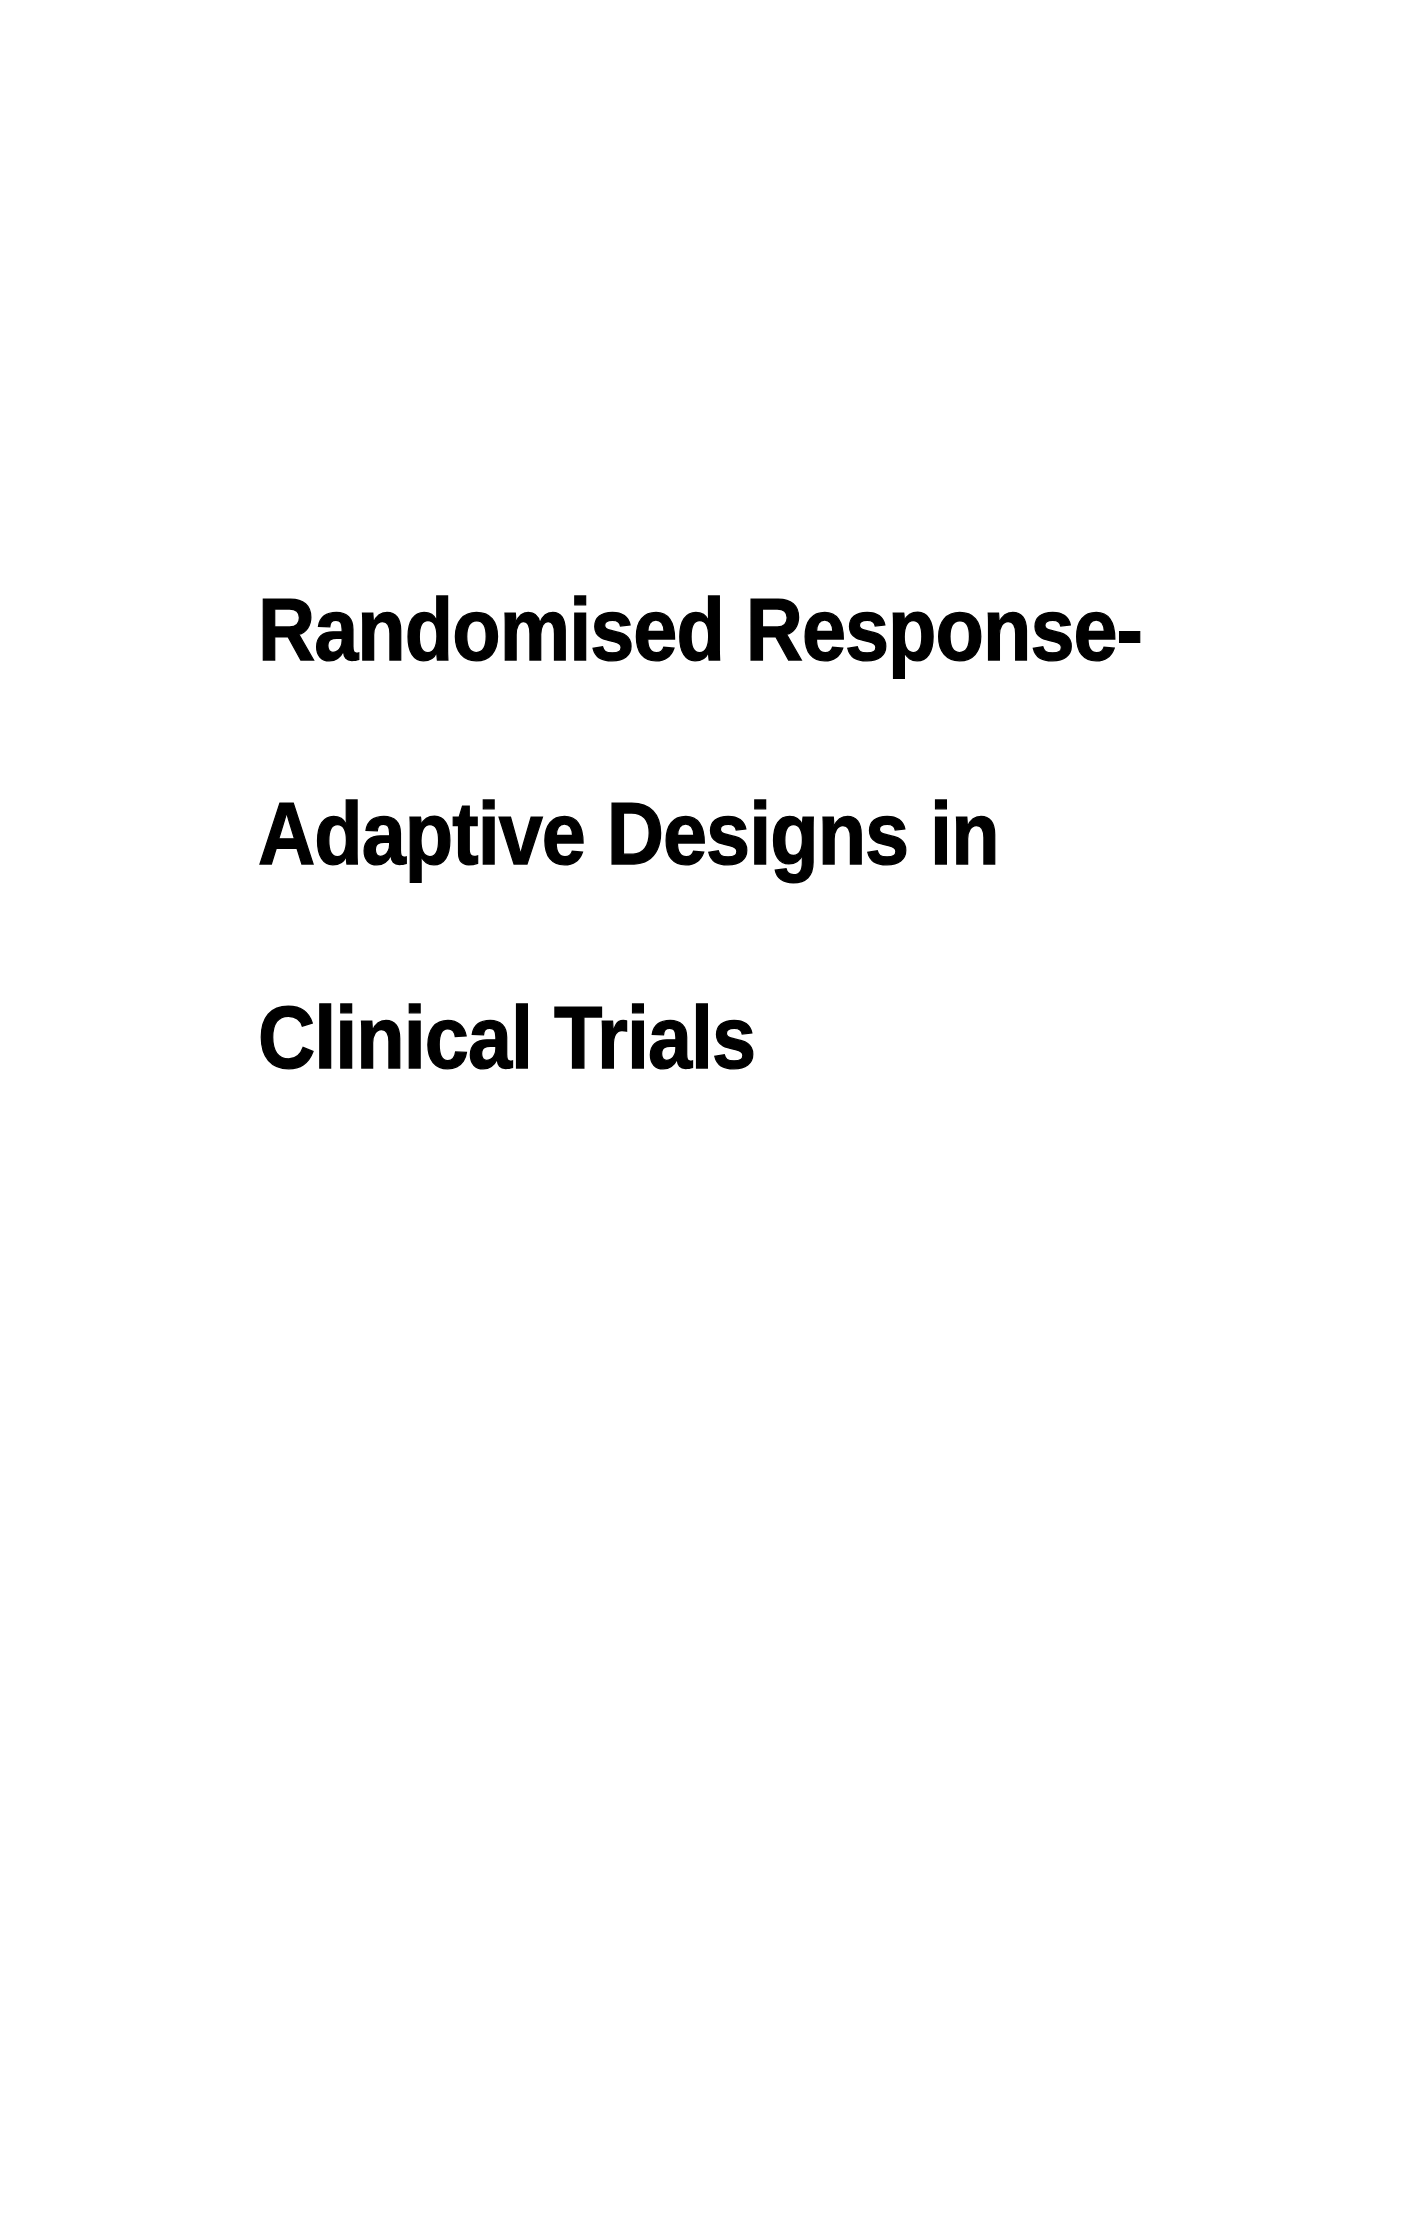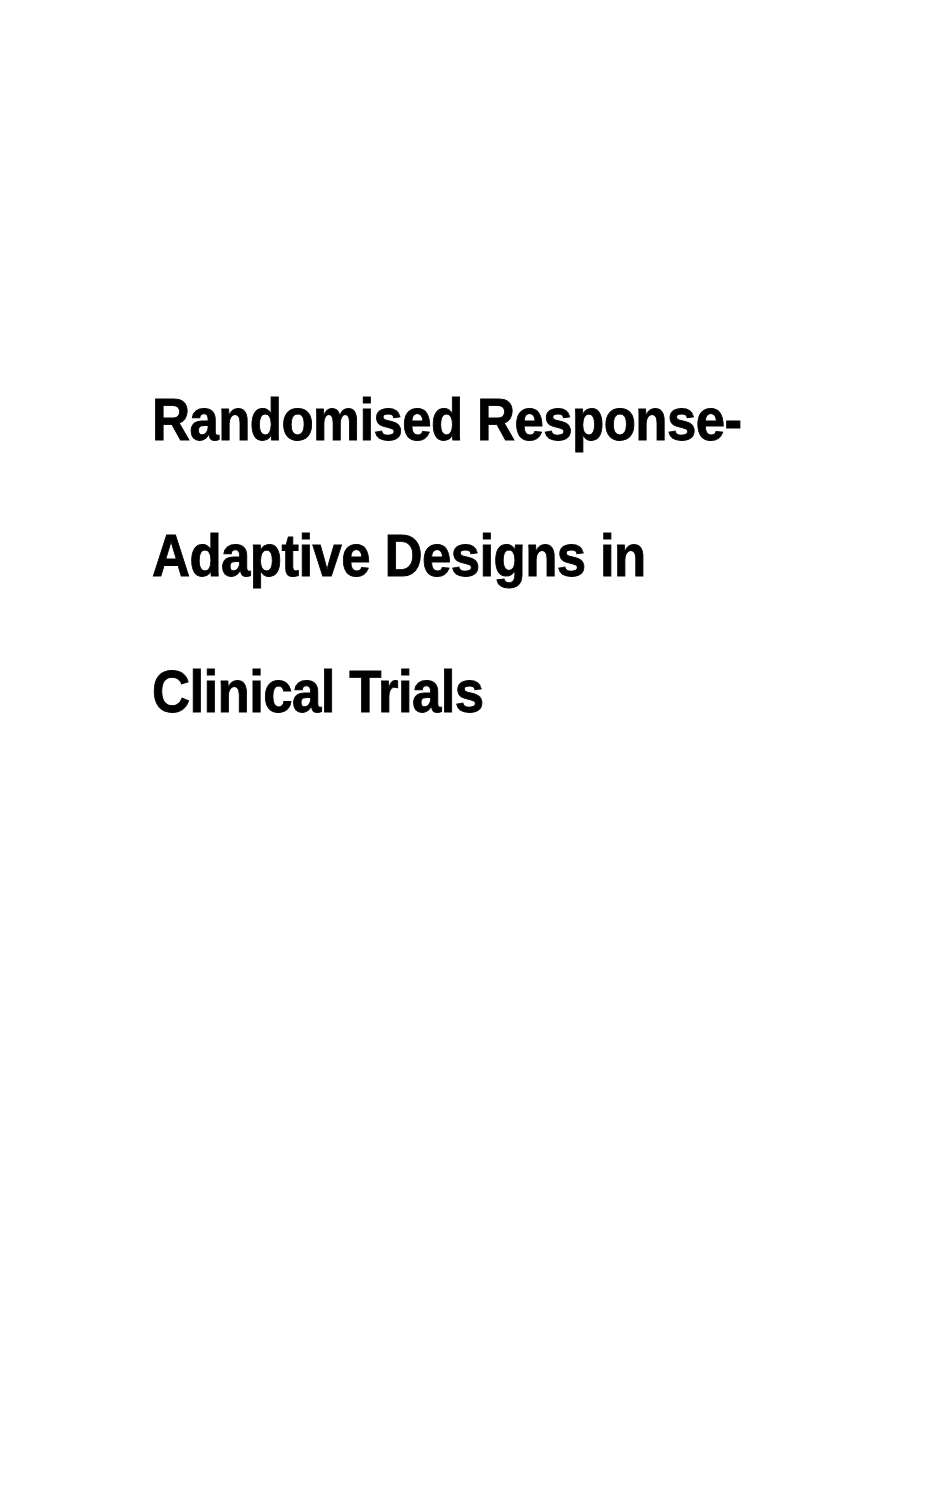--- a/index.html
+++ b/index.html
@@ -16,20 +16,21 @@
     overflow: hidden;
     font-family: "Liberation Sans", "DejaVu Sans", sans-serif;
     -webkit-font-smoothing: antialiased;
   }
 
   
   .page {
     position: absolute;
     inset: 0;
     background: #ffffff;
+    margin-left: 20px;
   }
 
   
   .title-block {
     position: absolute;
     left: 152px;
     top: 318px;
     width: 660px;
   }
 

